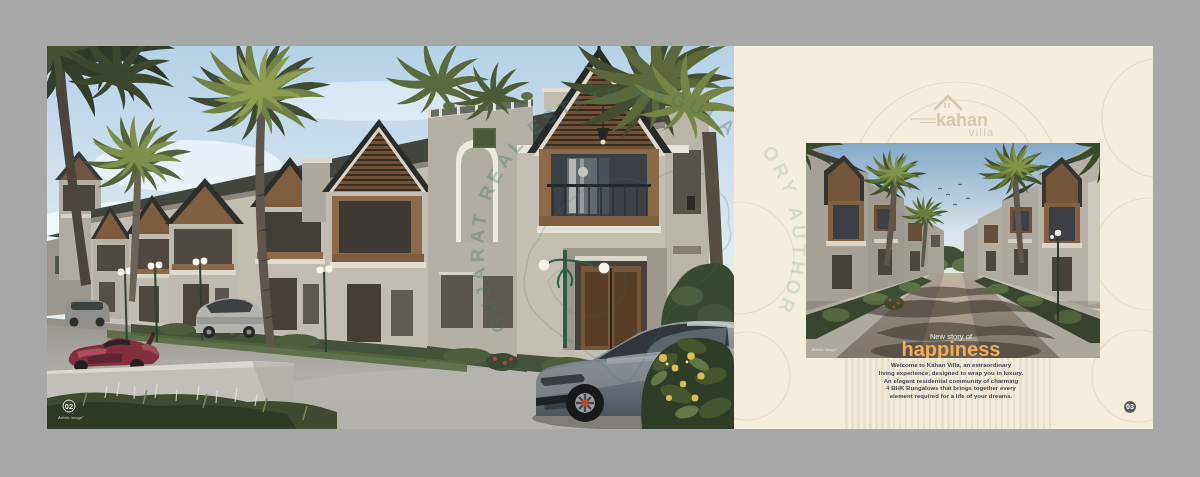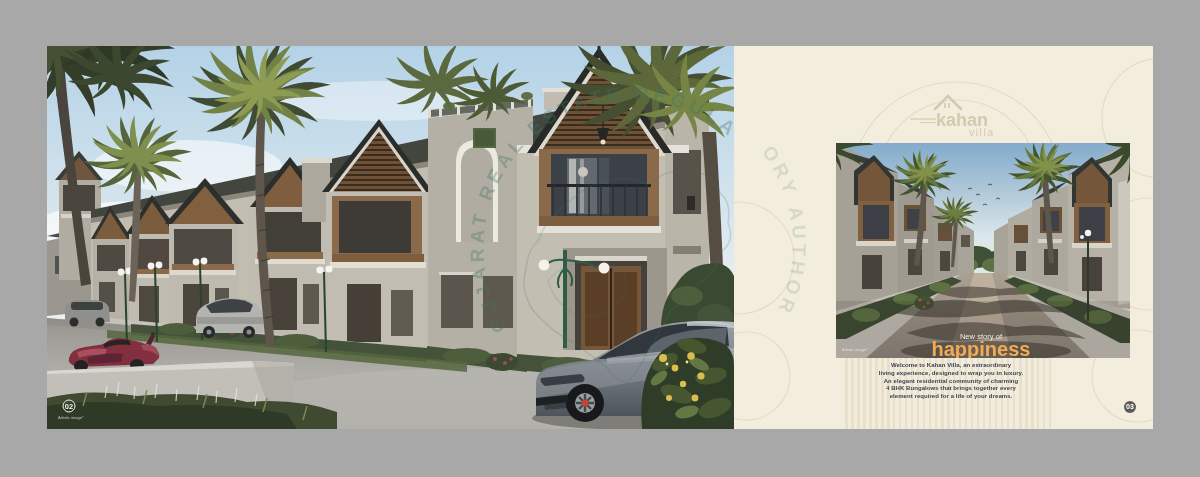--- a/index.html
+++ b/index.html
@@ -1,20 +1,20 @@
 <!DOCTYPE html>
 <html><head>
 <meta charset="utf-8">
 <style>
 html,body{margin:0;padding:0;}
 body{width:1200px;height:477px;overflow:hidden;background:#a8a8a8;font-family:"Liberation Sans",sans-serif;}
 .stage{position:relative;width:1200px;height:477px;background:#a8a8a8;}
 .leftpage{position:absolute;left:47px;top:46px;width:687px;height:383px;overflow:hidden;}
 .rightpage{position:absolute;left:734px;top:46px;width:419px;height:383px;background:#f3eddd;overflow:hidden;}
-.insetphoto{position:absolute;left:72px;top:97px;width:294px;height:215px;overflow:hidden;margin-left:30px;}
+.insetphoto{position:absolute;left:72px;top:97px;width:294px;height:215px;overflow:hidden;}
 .stripes{position:absolute;left:111px;top:312px;width:206px;height:71px;background:repeating-linear-gradient(90deg,#e9e0cb 0 2.5px,#f2ecdc 2.5px 6px);}
 .para{position:absolute;left:77px;top:316px;width:280px;text-align:center;font-size:6px;line-height:7.8px;color:#3d4351;font-weight:bold;letter-spacing:0.06px;}
 .pagenum3{position:absolute;left:390px;top:355px;width:12px;height:12px;border-radius:50%;background:#5a5a58;color:#fff;font-size:7px;font-weight:bold;text-align:center;line-height:12px;}
 </style>
 </head>
 <body>
 <div class="stage">
 
 <div class="leftpage">
 <svg width="687" height="383" viewBox="0 0 687 383" xmlns="http://www.w3.org/2000/svg">

